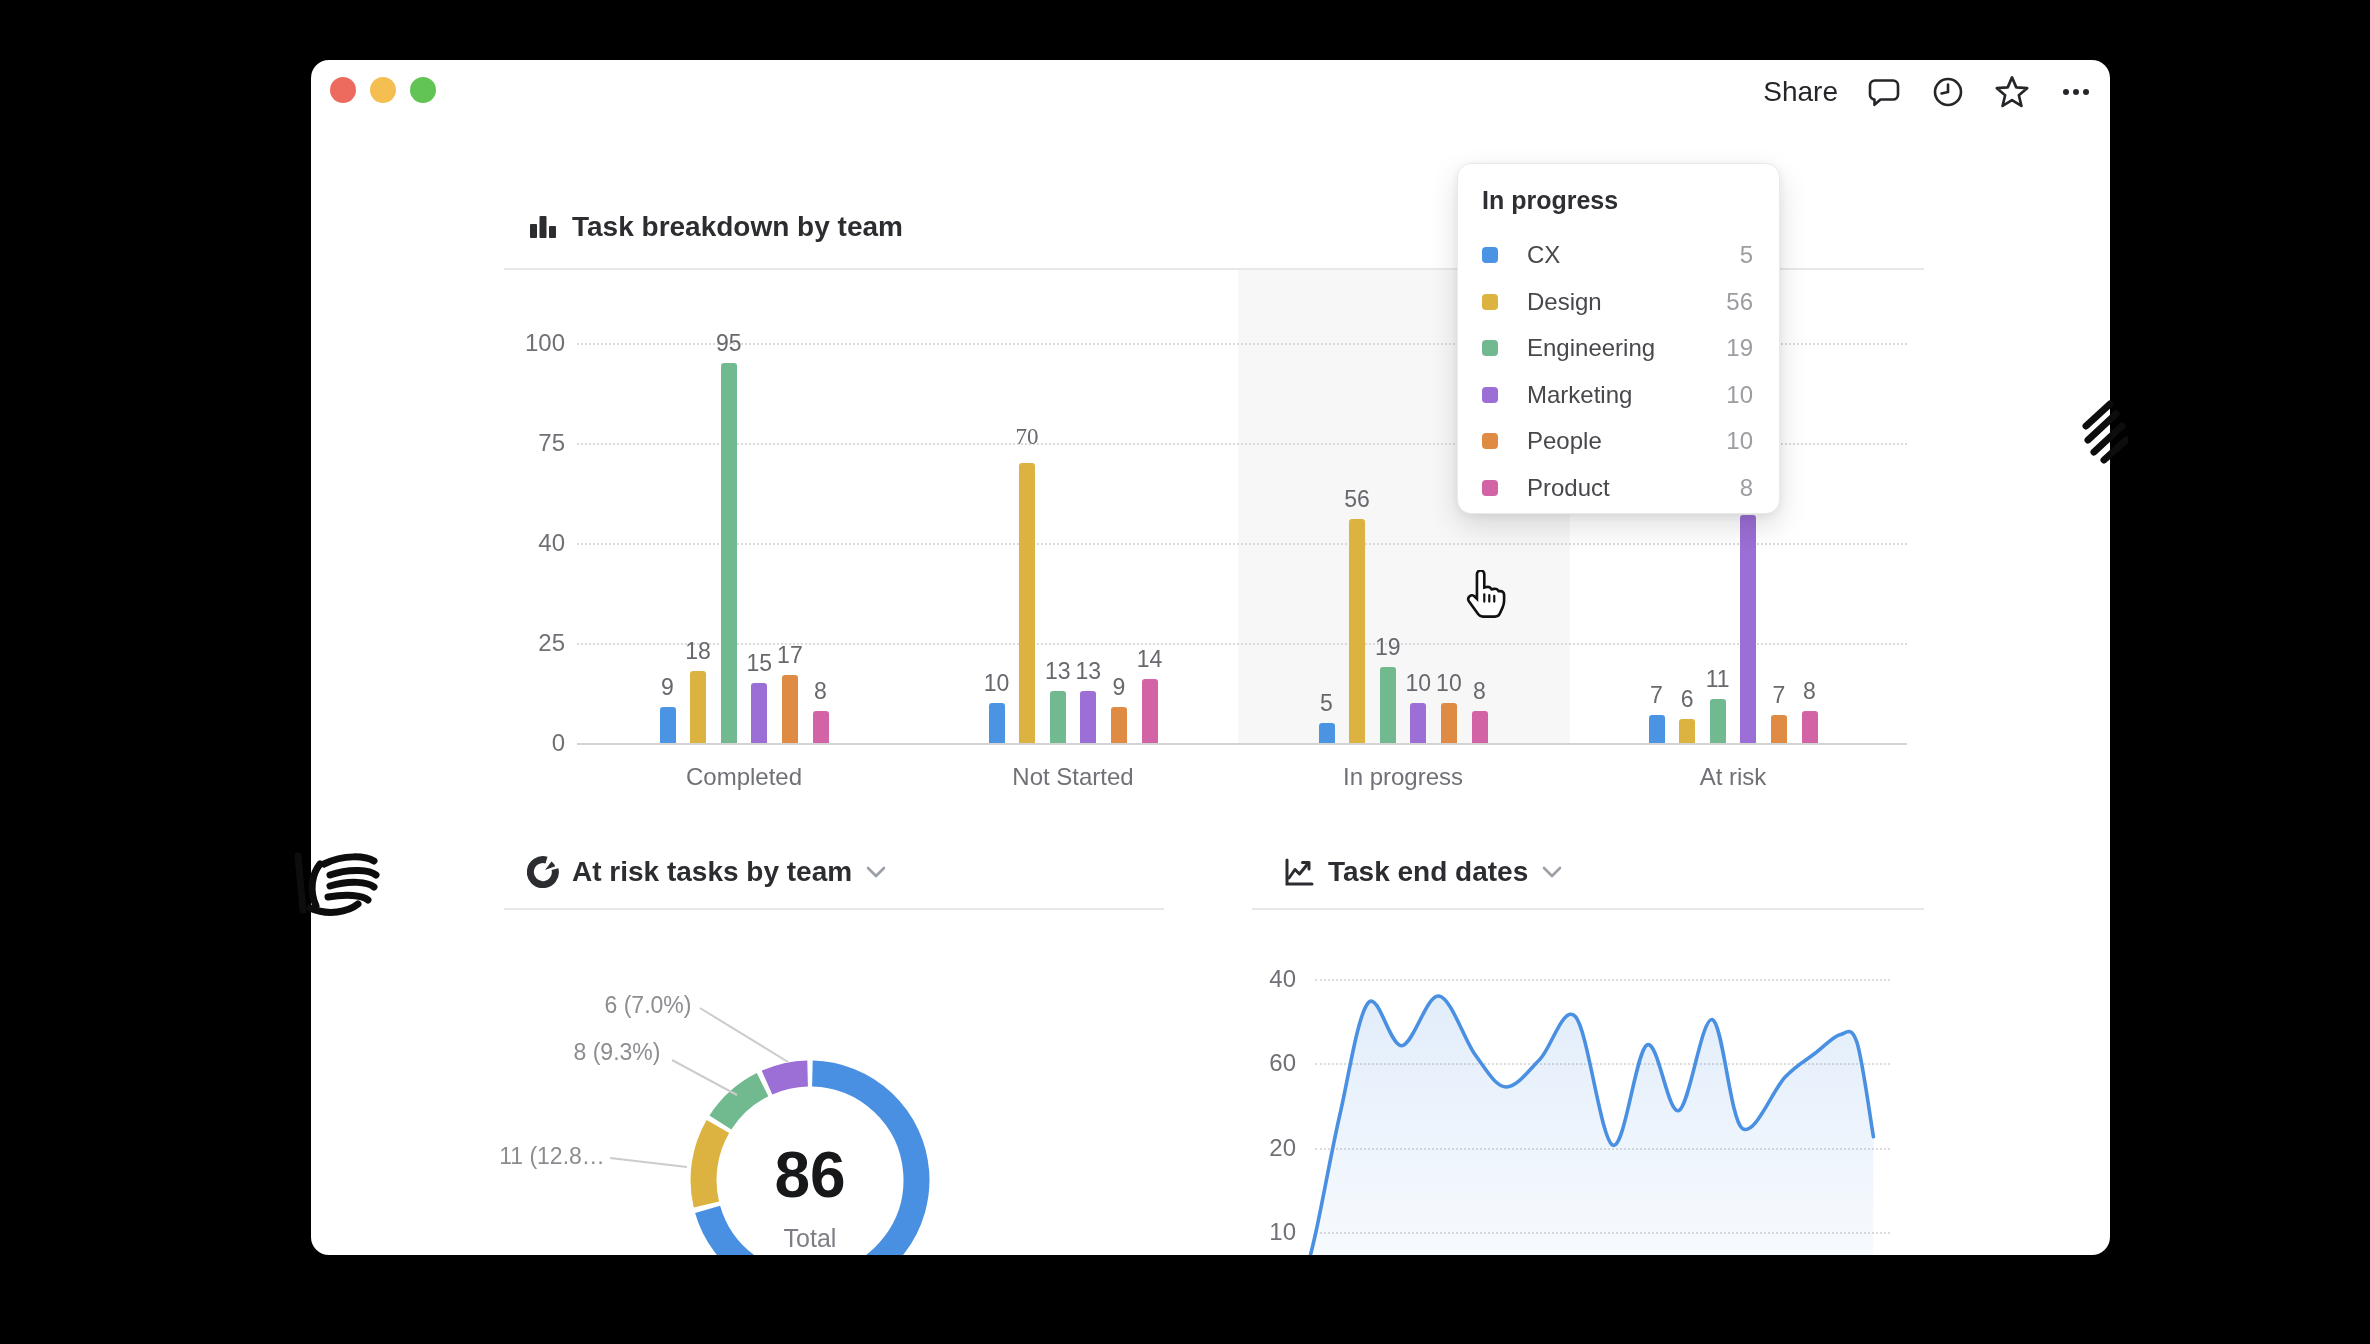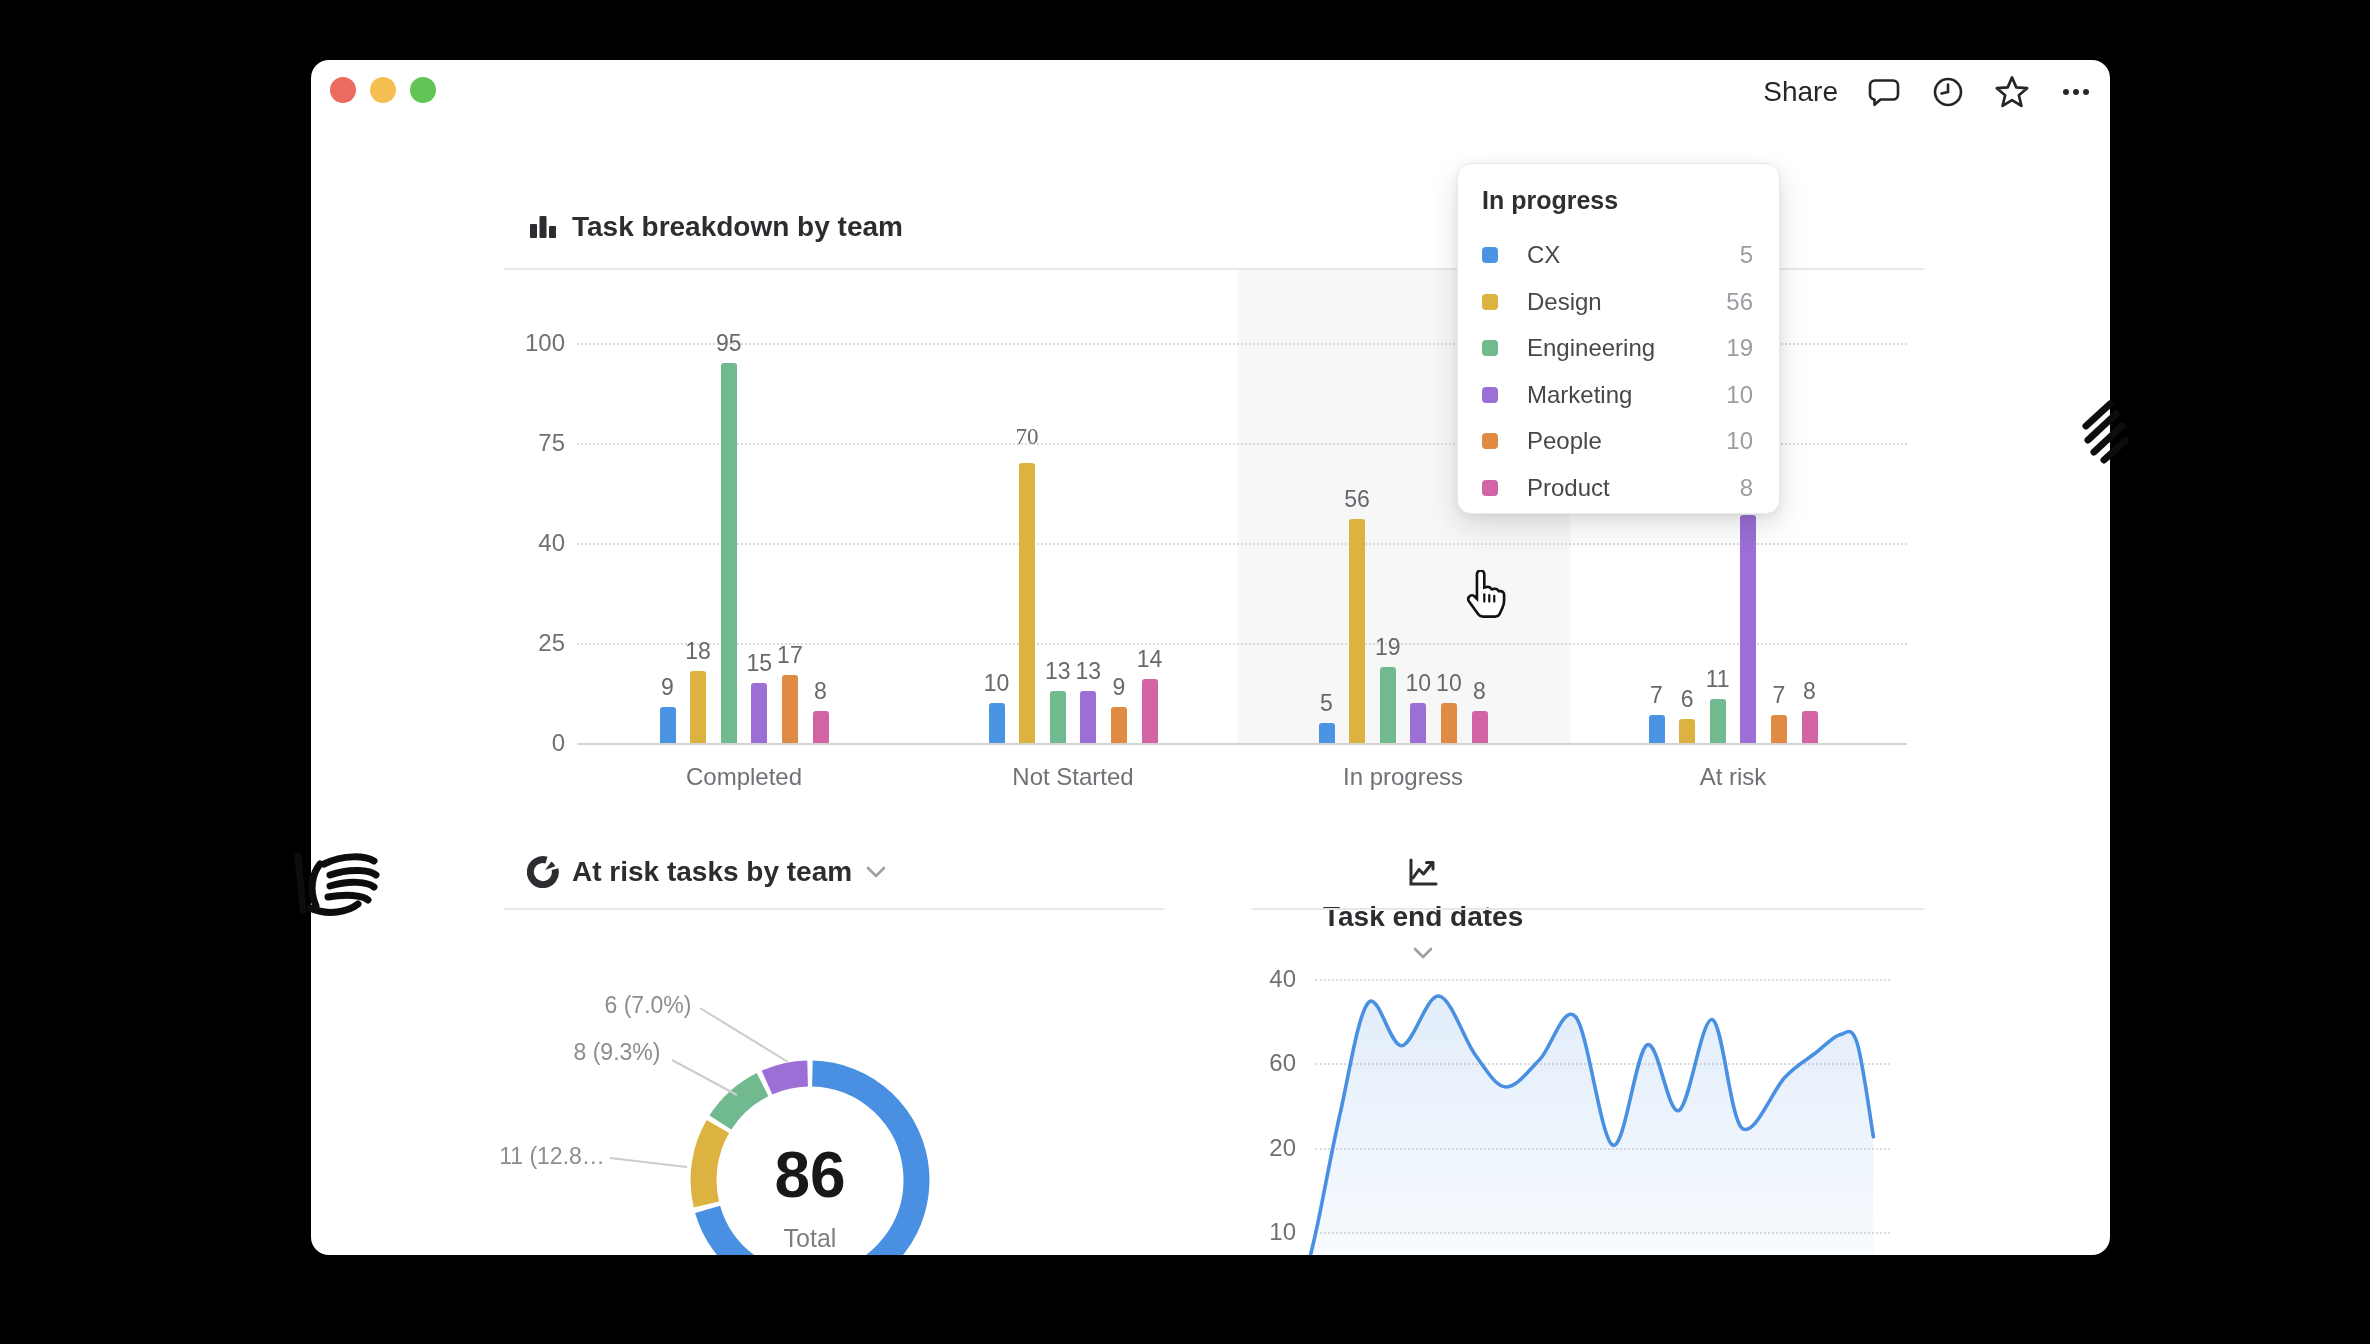--- a/index.html
+++ b/index.html
@@ -187,21 +187,21 @@
     <div class="donut-lab" style="left:216px;top:979px;">8 (9.3%)</div>
     <div class="donut-lab" style="left:151px;top:1083px;">11 (12.8…</div>
     <svg style="position:absolute;left:280px;top:930px;" width="220" height="190">
       <g stroke="#cccccc" stroke-width="2">
         <line x1="109" y1="18" x2="197" y2="72"></line>
         <line x1="81" y1="70" x2="146" y2="105"></line>
         <line x1="19" y1="168" x2="96" y2="177"></line>
       </g>
     </svg>
 
-    <div class="card-header" style="left:1012px;top:796px;flex-direction:column;">
+    <div class="card-header" style="left:972px;top:796px;">
       <svg width="32" height="32" viewBox="0 0 32 32" fill="none">
         <path d="M4 4 V28 H29" stroke="#2c2d30" stroke-width="3" stroke-linecap="round"></path>
         <path d="M6 22 L12 13.5 L16.5 18 L25 7.5" stroke="#2c2d30" stroke-width="3" stroke-linecap="round" stroke-linejoin="round"></path>
         <path d="M19.5 6.5 H26 V13" stroke="#2c2d30" stroke-width="3" stroke-linecap="round" stroke-linejoin="round"></path>
       </svg>
       <span class="card-title">Task end dates</span>
       <svg width="22" height="14" viewBox="0 0 22 14" fill="none">
         <path d="M3 3 L11 11 L19 3" stroke="#9aa0a6" stroke-width="2.6" stroke-linecap="round" stroke-linejoin="round"></path>
       </svg>
     </div>

